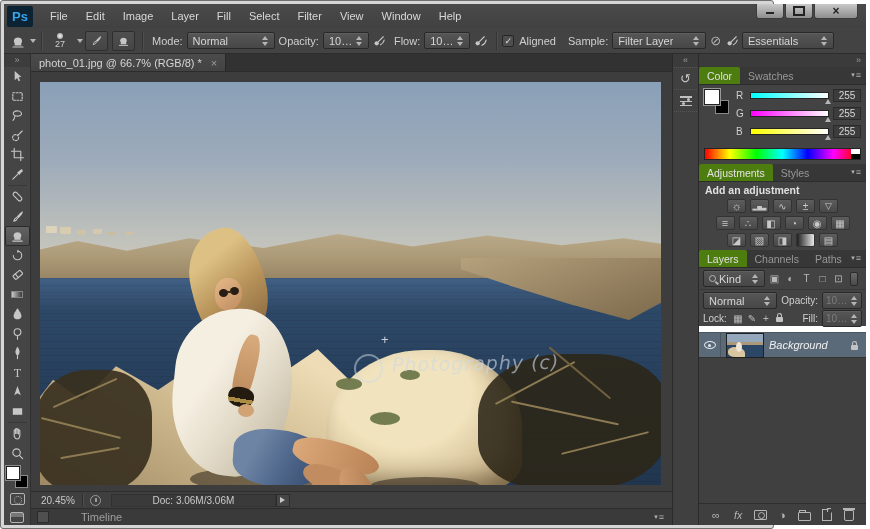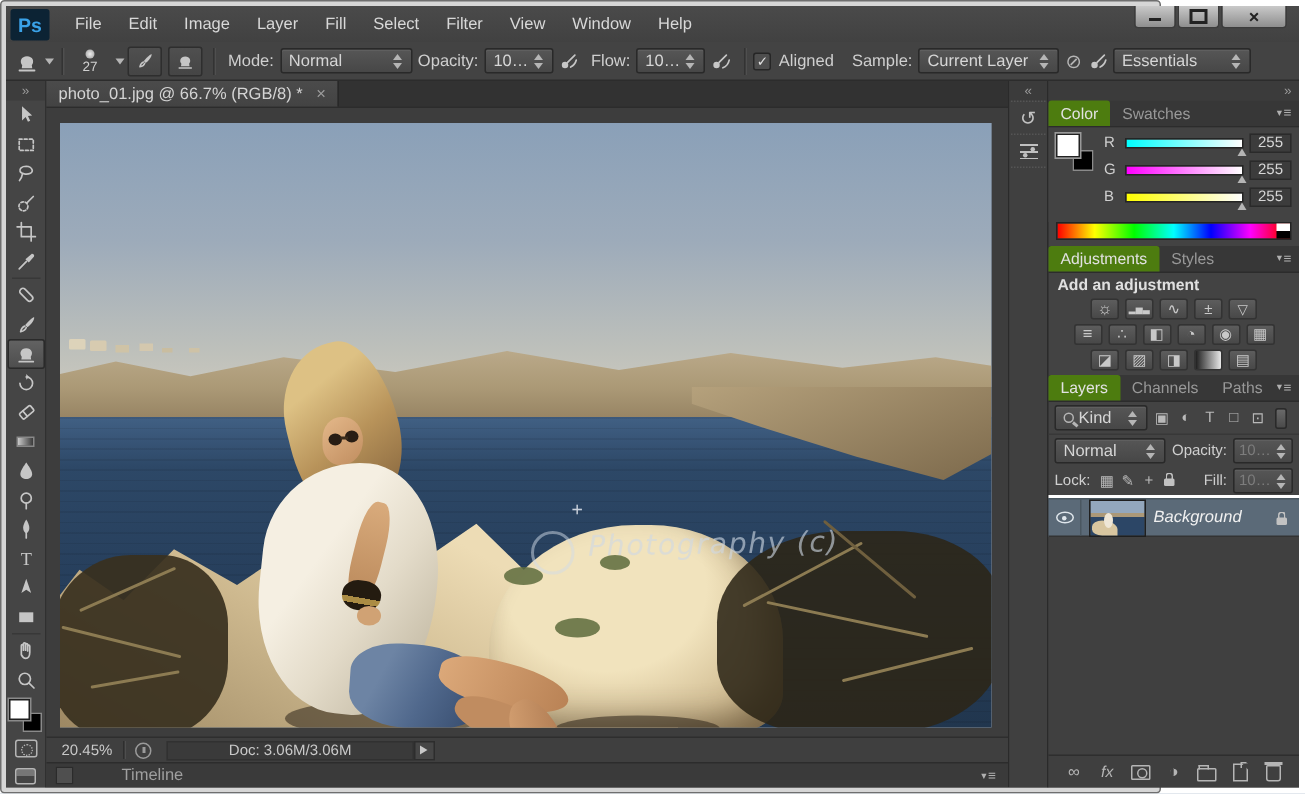--- a/index.html
+++ b/index.html
@@ -194,21 +194,21 @@
   .ai16::before{content:"▤";font-size:10px;}
 
   
   .lrow{display:flex;align-items:center;padding:0 4px;}
   .filterrow{height:22px;border-bottom:1px solid #383838;}
   .mag{width:7px;height:7px;border:1px solid #b5b5b5;border-radius:50%;position:relative;flex:none;margin-right:3px;}
   .mag::after{content:"";position:absolute;left:5px;top:6px;width:4px;height:1.5px;background:#b5b5b5;transform:rotate(40deg);}
   .lficon{width:13px;text-align:center;color:#b9b9b9;font-size:10px;margin-left:3px;}
   .ltoggle{width:8px;height:14px;background:linear-gradient(#6a6a6a,#4a4a4a);border:1px solid #2a2a2a;border-radius:2px;margin-left:5px;}
   .blendrow{height:21px;}
-  .lockrow{height:21px;border-bottom:2px solid #ffffff;}
+  .lockrow{height:21px;border-bottom:6px solid #ffffff;}
   .dim{color:#7d7d7d;}
   .lk{display:inline-block;width:7px;height:5px;background:#c2c2c2;border-radius:1px;position:relative;margin-top:4px;}
   .lk::before{content:"";position:absolute;left:1px;top:-4px;width:3px;height:4px;border:1px solid #c2c2c2;border-bottom:none;border-radius:3px 3px 0 0;}
   .lockic{width:14px;text-align:center;color:#b9b9b9;font-size:10px;}
   .layerrow{height:26px;display:flex;align-items:center;background:#5b6a78;border-top:1px solid #49565f;border-bottom:1px solid #333;}
   .eyebox{width:22px;height:100%;display:flex;align-items:center;justify-content:center;border-right:1px solid #4a5761;}
   .eye{width:12px;height:8px;border:1px solid #dfe6ec;border-radius:50%;position:relative;}
   .eye::after{content:"";position:absolute;left:3.5px;top:1.8px;width:3px;height:3px;border-radius:50%;background:#dfe6ec;}
   .lthumb{width:38px;height:25px;margin:0 5px;border:1px solid #1f1f1f;position:relative;flex:none;
           background:linear-gradient(180deg,#93a7bd 0 34%,#ab9878 34% 47%,#2c4666 47% 100%);}
@@ -305,21 +305,21 @@
     </div>
     <svg class="minisvg" style="margin:0 3px" width="15" height="15" viewBox="0 0 16 16">
           <circle cx="5" cy="11" r="2.3" class="f"></circle>
           <path d="M6.8 9.2 L12 4 M9.5 13 C12 12 13.5 10 14 7.5"></path>
         </svg>
     <span class="osep"></span>
     <span class="chk"></span>
     <span class="olb" style="margin-left:0">Aligned</span>
     <span class="olb" style="margin-left:8px">Sample:</span>
     <div class="dd" style="width:94px">
-      <span class="lbl">Current Layer</span>
+      <span class="lbl">Filter Layer</span>
       <span class="spin"></span>
     </div>
     <span class="slash" style="margin:0 4px">⊘</span>
     <svg class="minisvg" width="15" height="15" viewBox="0 0 16 16">
           <circle cx="5" cy="11" r="2.3" class="f"></circle>
           <path d="M6.8 9.2 L12 4 M9 12.5 C11 11.5 12.5 9.5 13 7.5"></path>
         </svg>
     <div class="dd" style="width:92px;margin-left:auto;margin-right:32px">
       <span class="lbl">Essentials</span>
       <span class="spin"></span>

